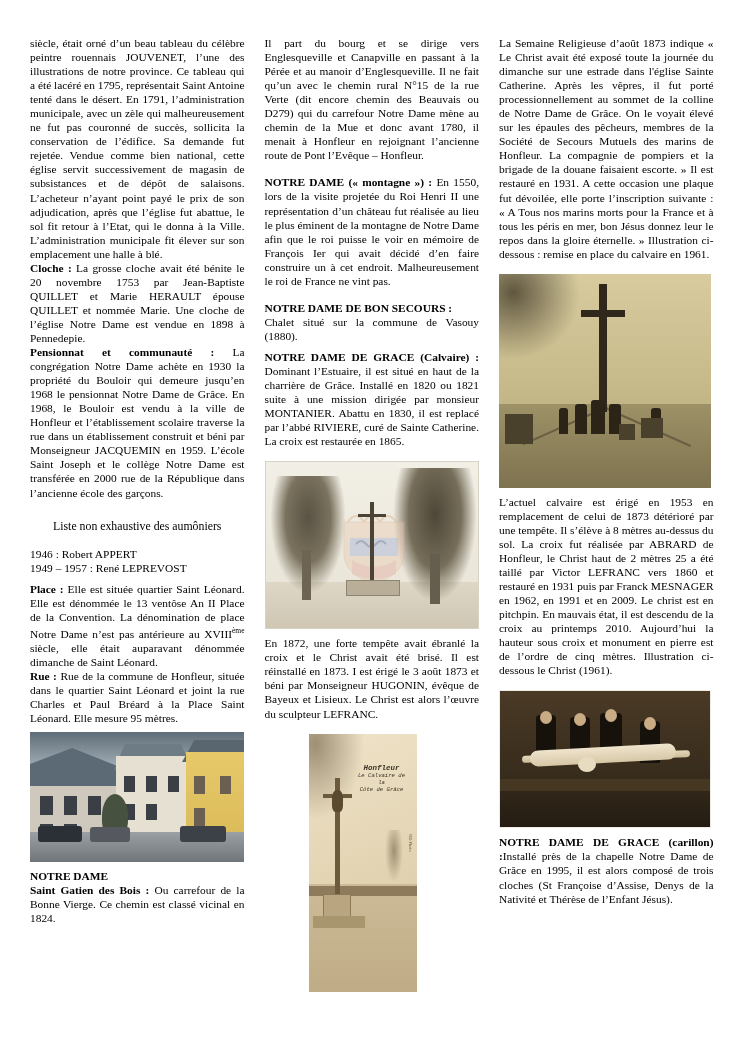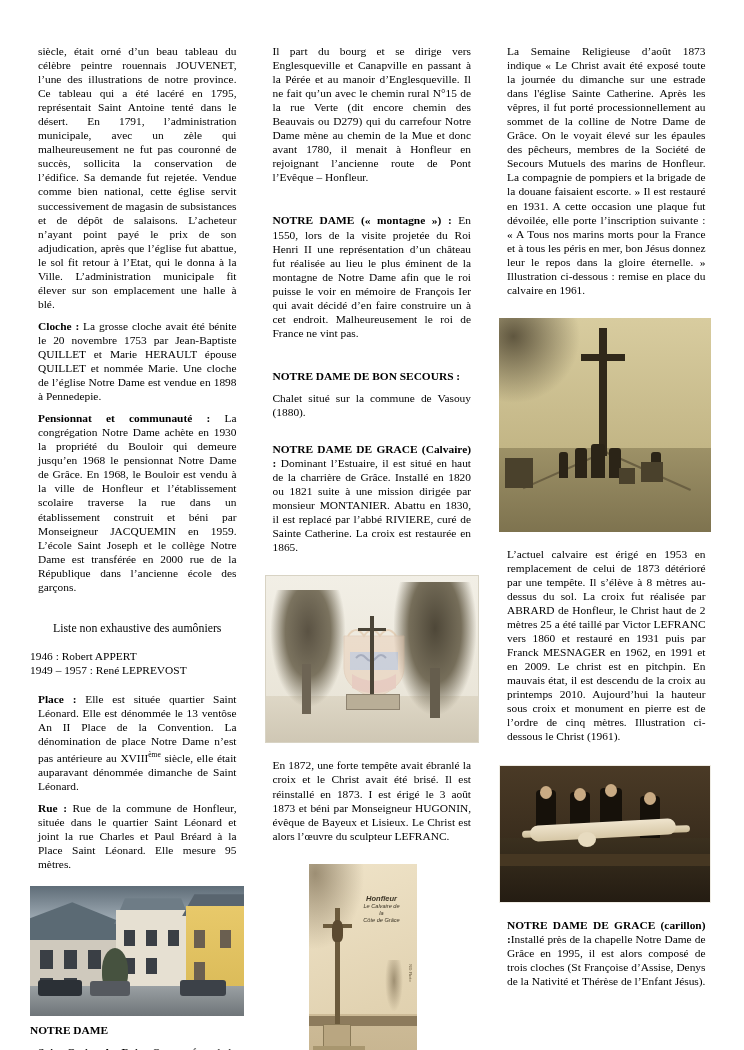--- a/index.html
+++ b/index.html
@@ -21,21 +21,21 @@
   }
   .columns {
     position: absolute;
     left: 30px; top: 36px;
     width: 684px;
     display: flex;
     gap: 20px;
   }
   .col { width: 214.5px; }
   p.body {
-    margin: 8px;
+    margin: 0;
     font-size: 11.4px;
     line-height: 14.05px;
     text-align: justify;
     text-justify: inter-word;
     hyphens: none;
   }
   p.body + p.body { margin-top: 0; }
   .gap { height: 13px; }
   .gap-sm { height: 7px; }
   b.lead { font-weight: bold; }
@@ -135,21 +135,21 @@
   .pc-plinth { position:absolute; left:14px; top:160px; width:28px; height:24px;
     background:#b9a681; border:1px solid #8a7a58; box-sizing:border-box; }
   .pc-steps { position:absolute; left:4px; top:182px; width:52px; height:12px; background:#a8966f; }
   .pc-branch { position:absolute; left:0; top:0; width:62px; height:96px;
     background: radial-gradient(ellipse at 10% 10%, rgba(90,74,48,.55) 0%, rgba(90,74,48,0) 62%); }
   .pc-tree2 { position:absolute; right:14px; top:96px; width:18px; height:52px;
     background: radial-gradient(ellipse at 50% 40%, rgba(92,76,50,.5) 0%, rgba(92,76,50,0) 70%); }
   .pc-caption {
     position:absolute; left:44px; top:30px; width:58px;
     text-align:center; color:#3b3426;
-    font-family: Liberation Sans, sans-serif;
+    font-family: Liberation Mono, monospace;
   }
   .pc-caption .l1 { font-style:italic; font-weight:bold; font-size:7.5px; }
   .pc-caption .l2 { font-style:italic; font-size:5.6px; line-height:7px; }
   .pc-side { position:absolute; right:4px; top:100px; font-size:4.4px; color:#6b5d42;
     writing-mode: vertical-rl; }
 
   
   .fig-erect {
     width: 212px; height: 214px;
     background: linear-gradient(#cbbf94,#b9ac7e 55%,#9d9068);

